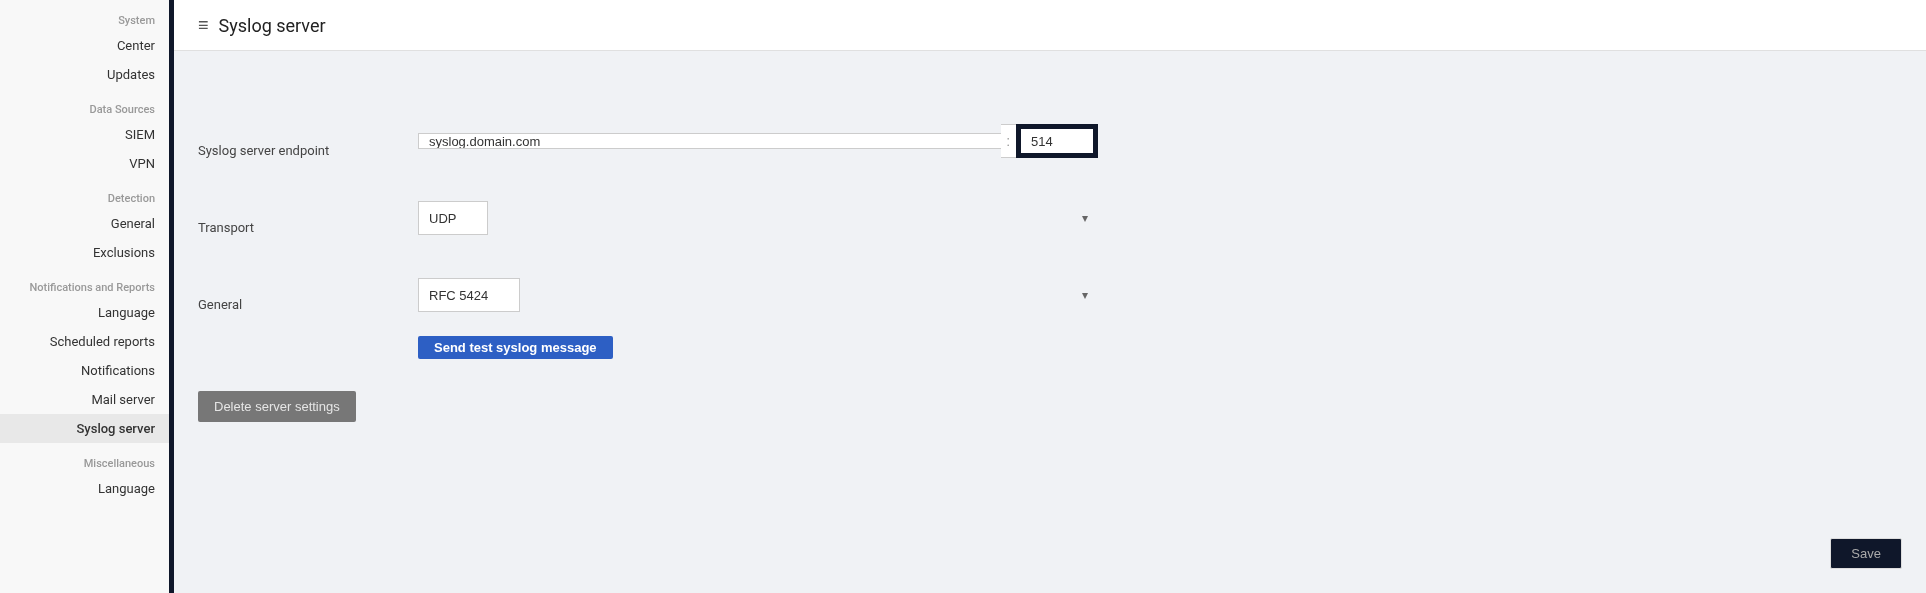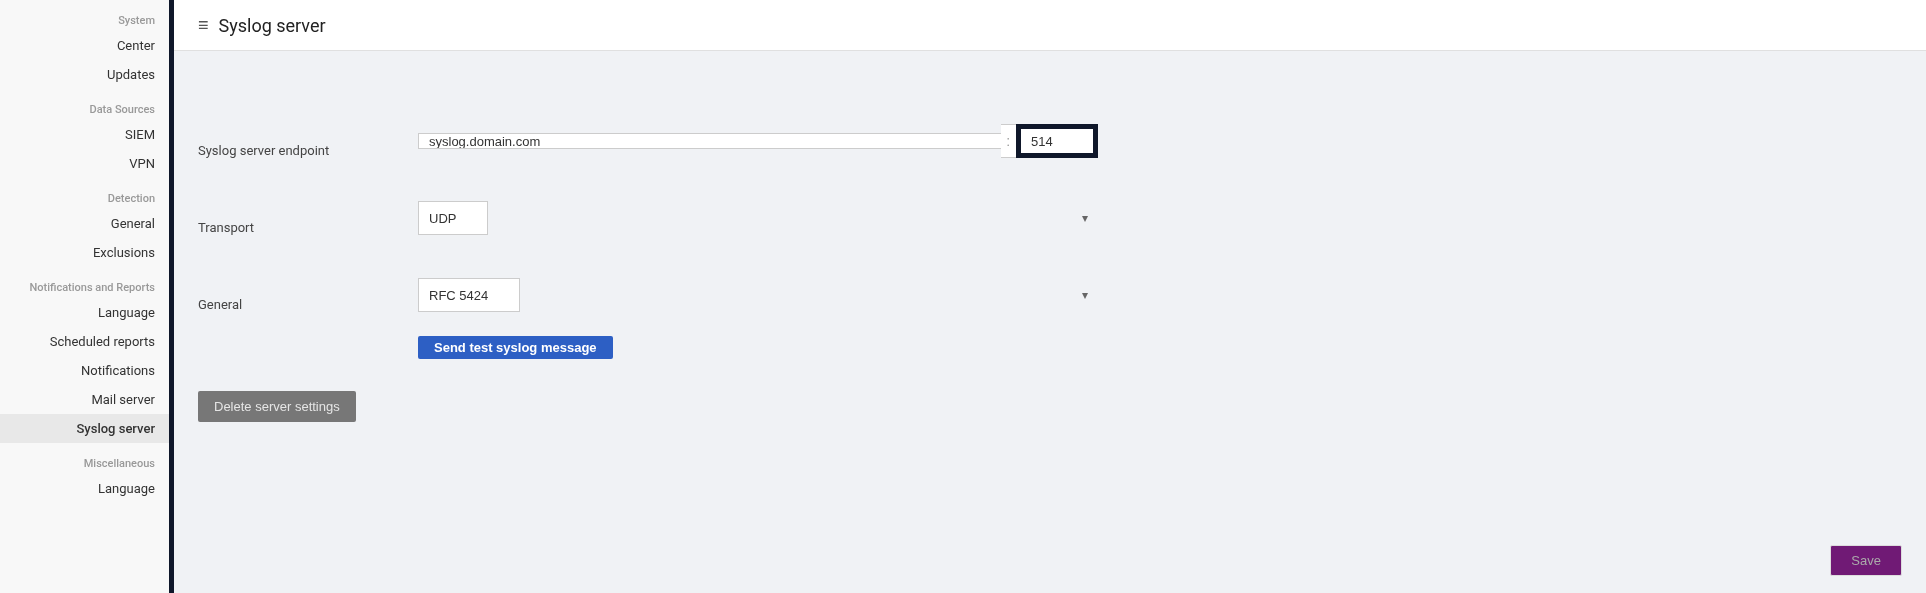--- a/index.html
+++ b/index.html
@@ -170,22 +170,22 @@
       color: #e5e5e5;
       border: none;
       padding: 8px 16px;
       font-size: 13px;
       cursor: pointer;
       border-radius: 2px;
     }
     .btn-save {
       position: fixed;
       right: 24px;
-      bottom: 17px;
-      background: #701a75;
+      bottom: 24px;
+      background: #0f172a;
       color: #aaa;
       border: 1px solid #ddd;
       padding: 7px 20px;
       font-size: 13px;
       cursor: pointer;
       border-radius: 2px;
     }
     .actions-row {
       display: flex;
       align-items: center;

